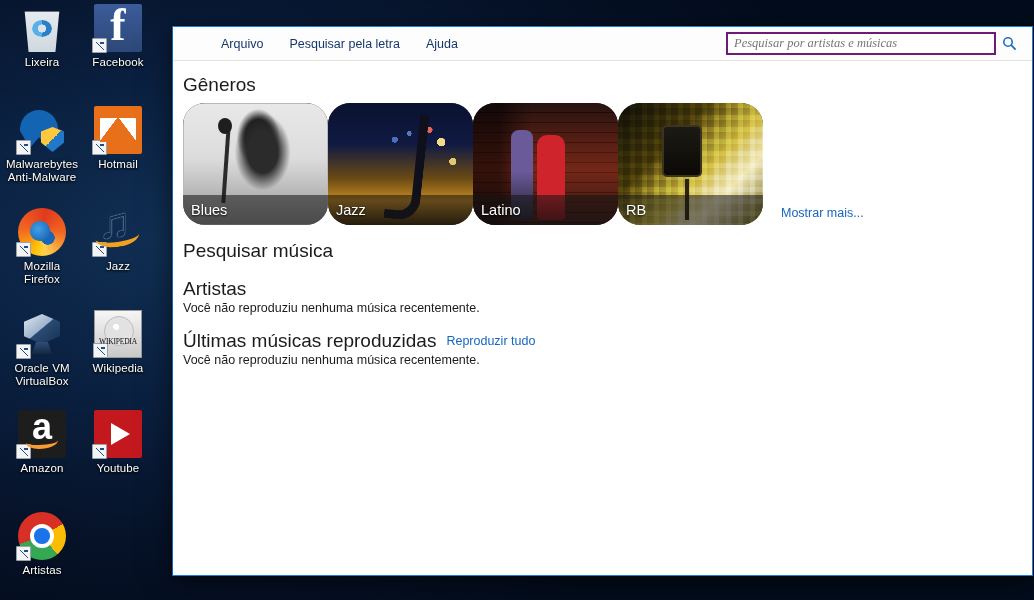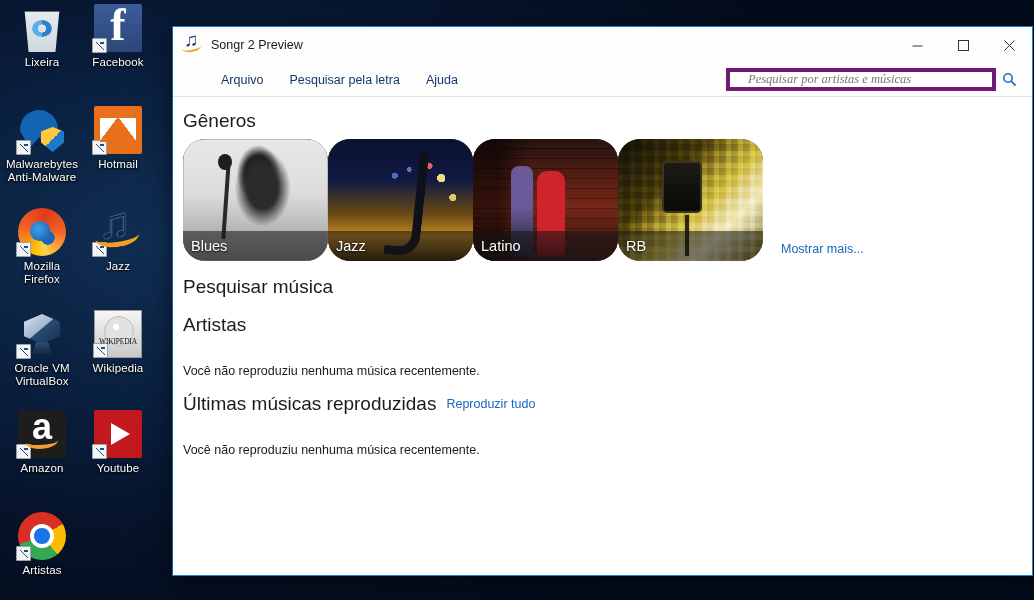--- a/index.html
+++ b/index.html
@@ -272,27 +272,27 @@
   }
   .menu-item:first-of-type { margin-left: 38px; }
 
   #searchwrap {
     margin-left: auto;
     display: flex; align-items: center;
     margin-right: 10px;
   }
   #searchbox {
     width: 270px; height: 23px;
-    border: 4px solid #701a75;
+    border: 2px solid #701a75;
     background: #fff;
     font-family: "Liberation Serif", serif;
     font-style: italic;
     font-size: 12.5px;
     color: #8a8a8a;
-    padding: 0 18px;
+    padding: 0 6px;
     outline: none;
   }
   #searchbtn {
     width: 26px; height: 23px;
     display: flex; align-items: center; justify-content: center;
     cursor: default; color: #1a6fc0;
   }
 
   #content {
     flex: 1 1 auto;
@@ -426,21 +426,20 @@
 
   .link {
     font-size: 12.5px;
     color: #1566c0;
     cursor: default;
     display: inline-block;
   }
   .body-text {
     font-size: 12.5px;
     color: #1b1b1b;
-    margin-top: 27px;
   }
   .sec { margin-top: 14px; }
   .sec-inline { display: flex; align-items: baseline; }
   .sec-inline .link { margin-left: 10px; position: relative; top: -2px; }
 </style>
 </head>
 <body>
 
 <div id="desktop">
 
@@ -519,42 +518,20 @@
     <div class="glyph ic-bb">
       <span class="shortcut"></span>
     </div>
     <div class="lbl">Artistas</div>
   </div>
 
 </div>
 
 <div id="window">
 
-  <div id="titlebar">
-    <div class="app-icon"></div>
-    <div id="apptitle">Songr 2 Preview</div>
-    <div class="wbtns">
-      <div class="wbtn">
-        <svg width="11" height="11" viewBox="0 0 11 11" aria-hidden="true">
-            <line x1="0.5" y1="6" x2="10.5" y2="6" stroke="#333" stroke-width="1"></line>
-          </svg>
-      </div>
-      <div class="wbtn">
-        <svg width="11" height="11" viewBox="0 0 11 11" aria-hidden="true">
-            <rect x="0.5" y="0.5" width="10" height="10" fill="none" stroke="#333" stroke-width="1"></rect>
-          </svg>
-      </div>
-      <div class="wbtn close">
-        <svg width="11" height="11" viewBox="0 0 11 11" aria-hidden="true">
-            <line x1="0.5" y1="0.5" x2="10.5" y2="10.5" stroke="currentColor" stroke-width="1"></line>
-            <line x1="10.5" y1="0.5" x2="0.5" y2="10.5" stroke="currentColor" stroke-width="1"></line>
-          </svg>
-      </div>
-    </div>
-  </div>
 
   <div id="menubar">
     <div class="menu-item">Arquivo</div>
     <div class="menu-item">Pesquisar pela letra</div>
     <div class="menu-item">Ajuda</div>
 
     <div id="searchwrap">
       <input id="searchbox" type="text" placeholder="Pesquisar por artistas e músicas" style="">
       <div id="searchbtn">
         <svg width="15" height="15" viewBox="0 0 15 15" aria-hidden="true">

